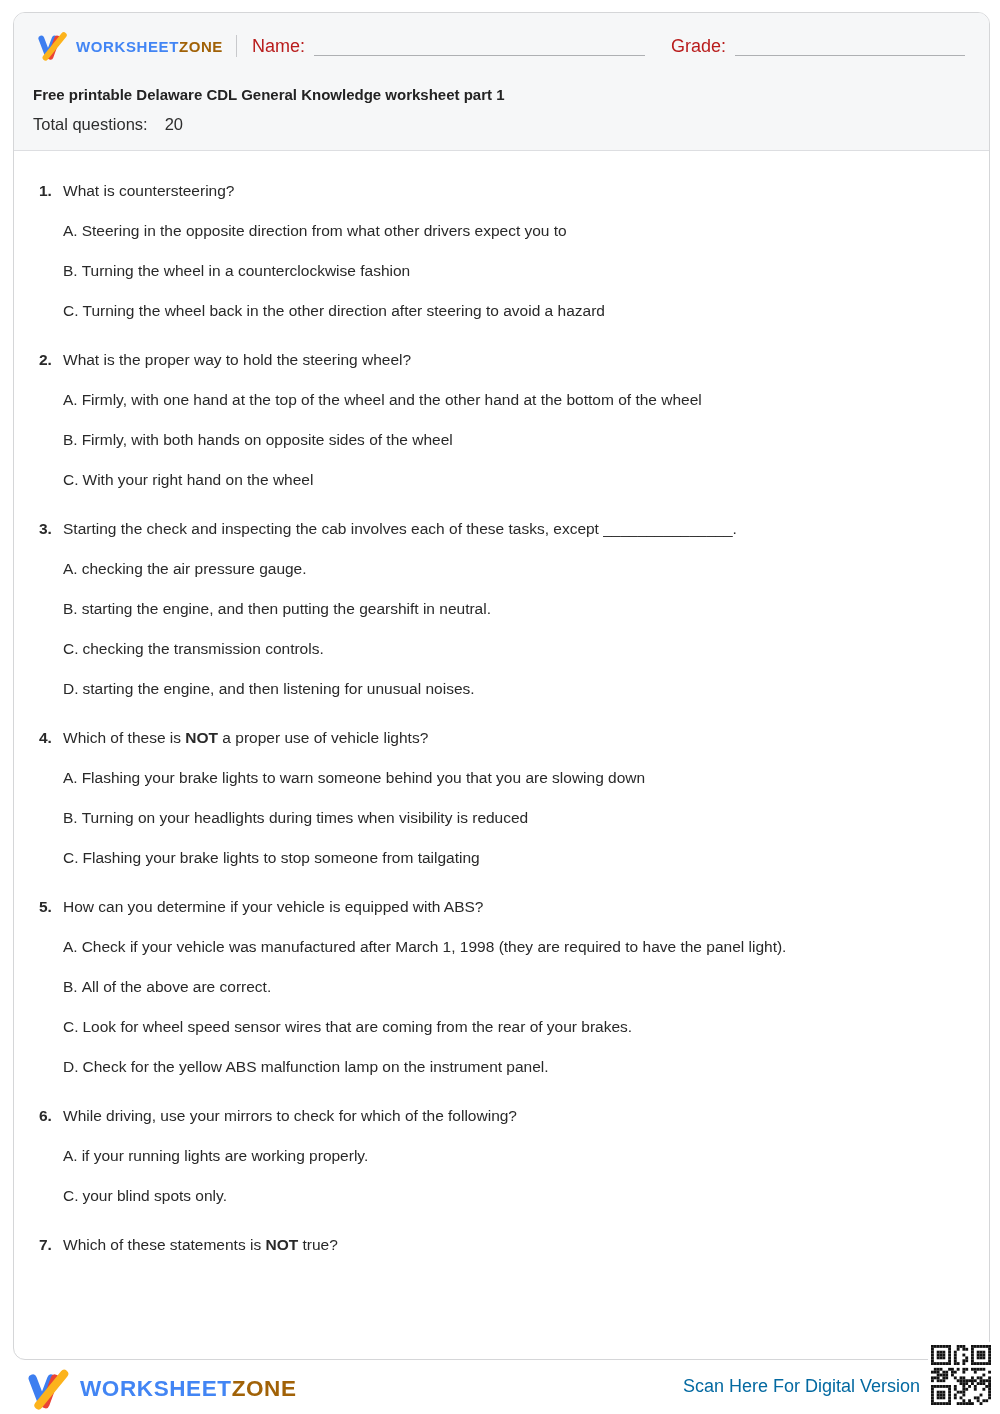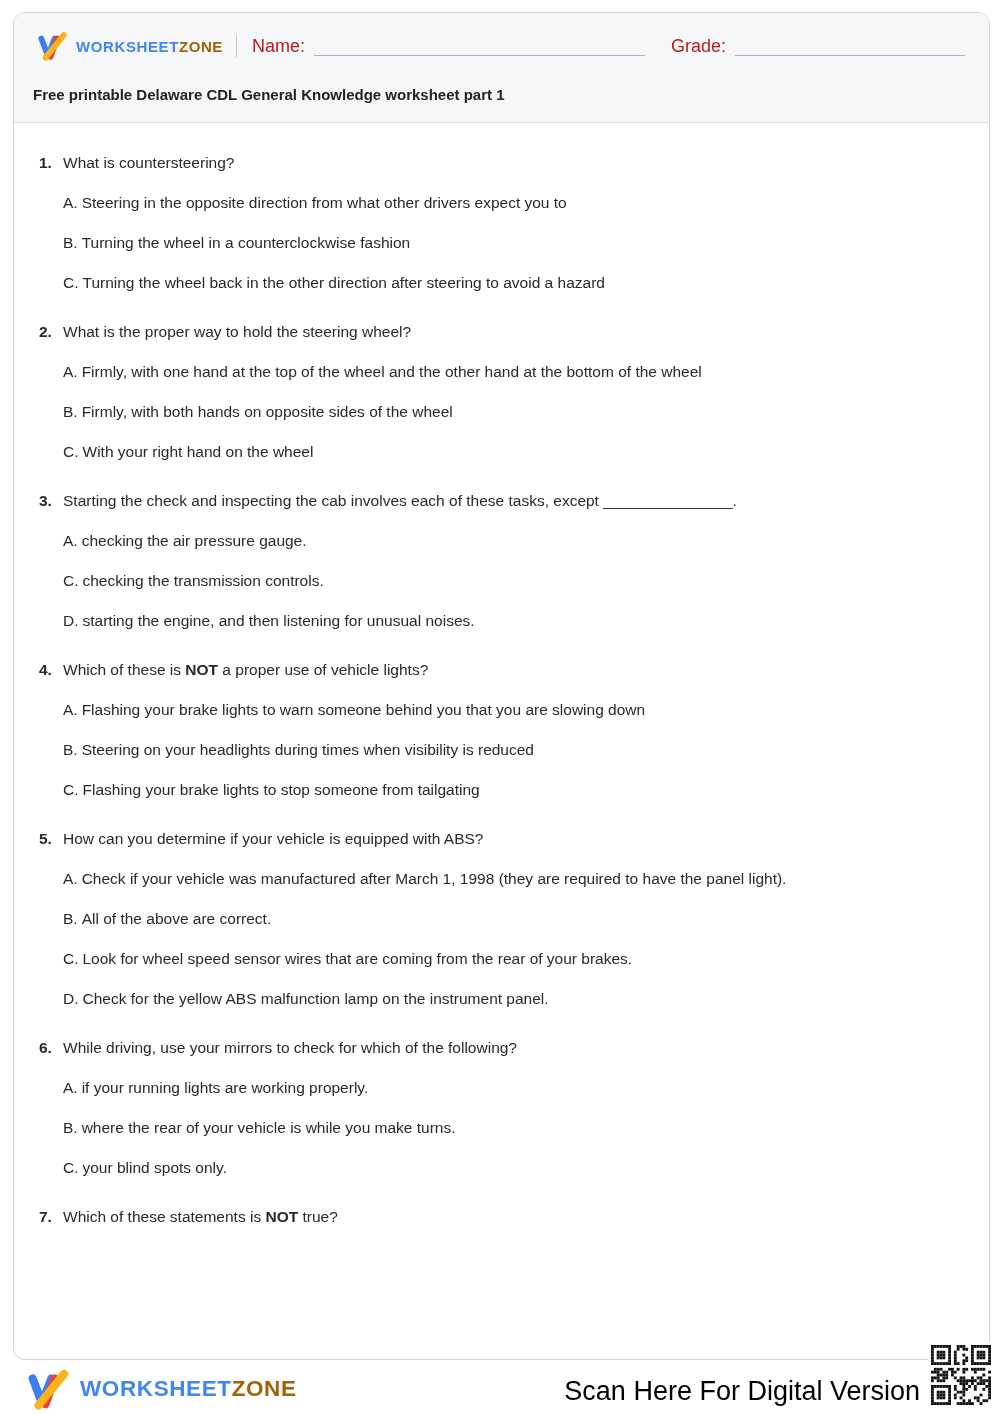--- a/index.html
+++ b/index.html
@@ -55,21 +55,21 @@
   .q-option { margin-top:21px; padding-left:24px; }
   .opt-text { margin-left:4px;text-align:center; }
 
   
   .footer-logo { position:absolute; left:28px; top:1368px; display:flex; align-items:center; gap:10px; }
   .footer-logo .logo-mark { width:42px; height:42px; }
   .footer-logo .logo-text { font-size:22.5px; letter-spacing:0.6px; }
 
   .scan-text {
     position:absolute; top:1376px; right:80px;
-    font-size:27px; color:#000000; white-space:nowrap;
+    font-size:18px; color:#0369a1; white-space:nowrap;
   }
   .qr-box {
     position:absolute; left:928px; top:1342px;
     width:66px; height:66px; background:#ffffff; padding:3px;
   }
   .qr-box svg { display:block; width:60px; height:60px; }
 </style>
 </head>
 <body>
 
@@ -91,20 +91,24 @@
 
       <span class="field-label">Name:</span>
       <div class="write-line name-line"></div>
 
       <span class="field-label grade-label">Grade:</span>
       <div class="write-line grade-line"></div>
     </div>
 
     <div class="title-block">
       <div class="doc-title">Free printable Delaware CDL General Knowledge worksheet part 1</div>
+      <div class="total-row">
+        <span>Total questions:</span>
+        <span class="total-value">20</span>
+      </div>
     </div>
   </div>
 
   <div class="questions">
       <div class="question">
         <div class="q-row">
           <span class="q-num">1.</span>
           <span class="q-text"><span>What is countersteering?</span></span>
         </div>
         <div class="q-option"><span class="opt-letter">A.</span><span class="opt-text">Steering in the opposite direction from what other drivers expect you to</span></div>
@@ -119,49 +123,49 @@
         <div class="q-option"><span class="opt-letter">A.</span><span class="opt-text">Firmly, with one hand at the top of the wheel and the other hand at the bottom of the wheel</span></div>
         <div class="q-option"><span class="opt-letter">B.</span><span class="opt-text">Firmly, with both hands on opposite sides of the wheel</span></div>
         <div class="q-option"><span class="opt-letter">C.</span><span class="opt-text">With your right hand on the wheel</span></div>
       </div>
       <div class="question">
         <div class="q-row">
           <span class="q-num">3.</span>
           <span class="q-text"><span>Starting the check and inspecting the cab involves each of these tasks, except _______________.</span></span>
         </div>
         <div class="q-option"><span class="opt-letter">A.</span><span class="opt-text">checking the air pressure gauge.</span></div>
+        <div class="q-option"><span class="opt-letter">B.</span><span class="opt-text">starting the engine, and then putting the gearshift in neutral.</span></div>
         <div class="q-option"><span class="opt-letter">C.</span><span class="opt-text">checking the transmission controls.</span></div>
         <div class="q-option"><span class="opt-letter">D.</span><span class="opt-text">starting the engine, and then listening for unusual noises.</span></div>
       </div>
       <div class="question">
         <div class="q-row">
           <span class="q-num">4.</span>
           <span class="q-text"><span>Which of these is </span><b>NOT</b><span> a proper use of vehicle lights?</span></span>
         </div>
         <div class="q-option"><span class="opt-letter">A.</span><span class="opt-text">Flashing your brake lights to warn someone behind you that you are slowing down</span></div>
-        <div class="q-option"><span class="opt-letter">B.</span><span class="opt-text">Steering on your headlights during times when visibility is reduced</span></div>
+        <div class="q-option"><span class="opt-letter">B.</span><span class="opt-text">Turning on your headlights during times when visibility is reduced</span></div>
         <div class="q-option"><span class="opt-letter">C.</span><span class="opt-text">Flashing your brake lights to stop someone from tailgating</span></div>
       </div>
       <div class="question">
         <div class="q-row">
           <span class="q-num">5.</span>
           <span class="q-text"><span>How can you determine if your vehicle is equipped with ABS?</span></span>
         </div>
         <div class="q-option"><span class="opt-letter">A.</span><span class="opt-text">Check if your vehicle was manufactured after March 1, 1998 (they are required to have the panel light).</span></div>
         <div class="q-option"><span class="opt-letter">B.</span><span class="opt-text">All of the above are correct.</span></div>
         <div class="q-option"><span class="opt-letter">C.</span><span class="opt-text">Look for wheel speed sensor wires that are coming from the rear of your brakes.</span></div>
         <div class="q-option"><span class="opt-letter">D.</span><span class="opt-text">Check for the yellow ABS malfunction lamp on the instrument panel.</span></div>
       </div>
       <div class="question">
         <div class="q-row">
           <span class="q-num">6.</span>
           <span class="q-text"><span>While driving, use your mirrors to check for which of the following?</span></span>
         </div>
         <div class="q-option"><span class="opt-letter">A.</span><span class="opt-text">if your running lights are working properly.</span></div>
-        <div class="q-option"><span class="opt-letter">B.</span><span class="opt-text">where the rear of your vehicle is while you make turns.</span></div>
         <div class="q-option"><span class="opt-letter">C.</span><span class="opt-text">your blind spots only.</span></div>
       </div>
       <div class="question">
         <div class="q-row">
           <span class="q-num">7.</span>
           <span class="q-text"><span>Which of these statements is </span><b>NOT</b><span> true?</span></span>
         </div>
       </div>
     </div>
 </div>

